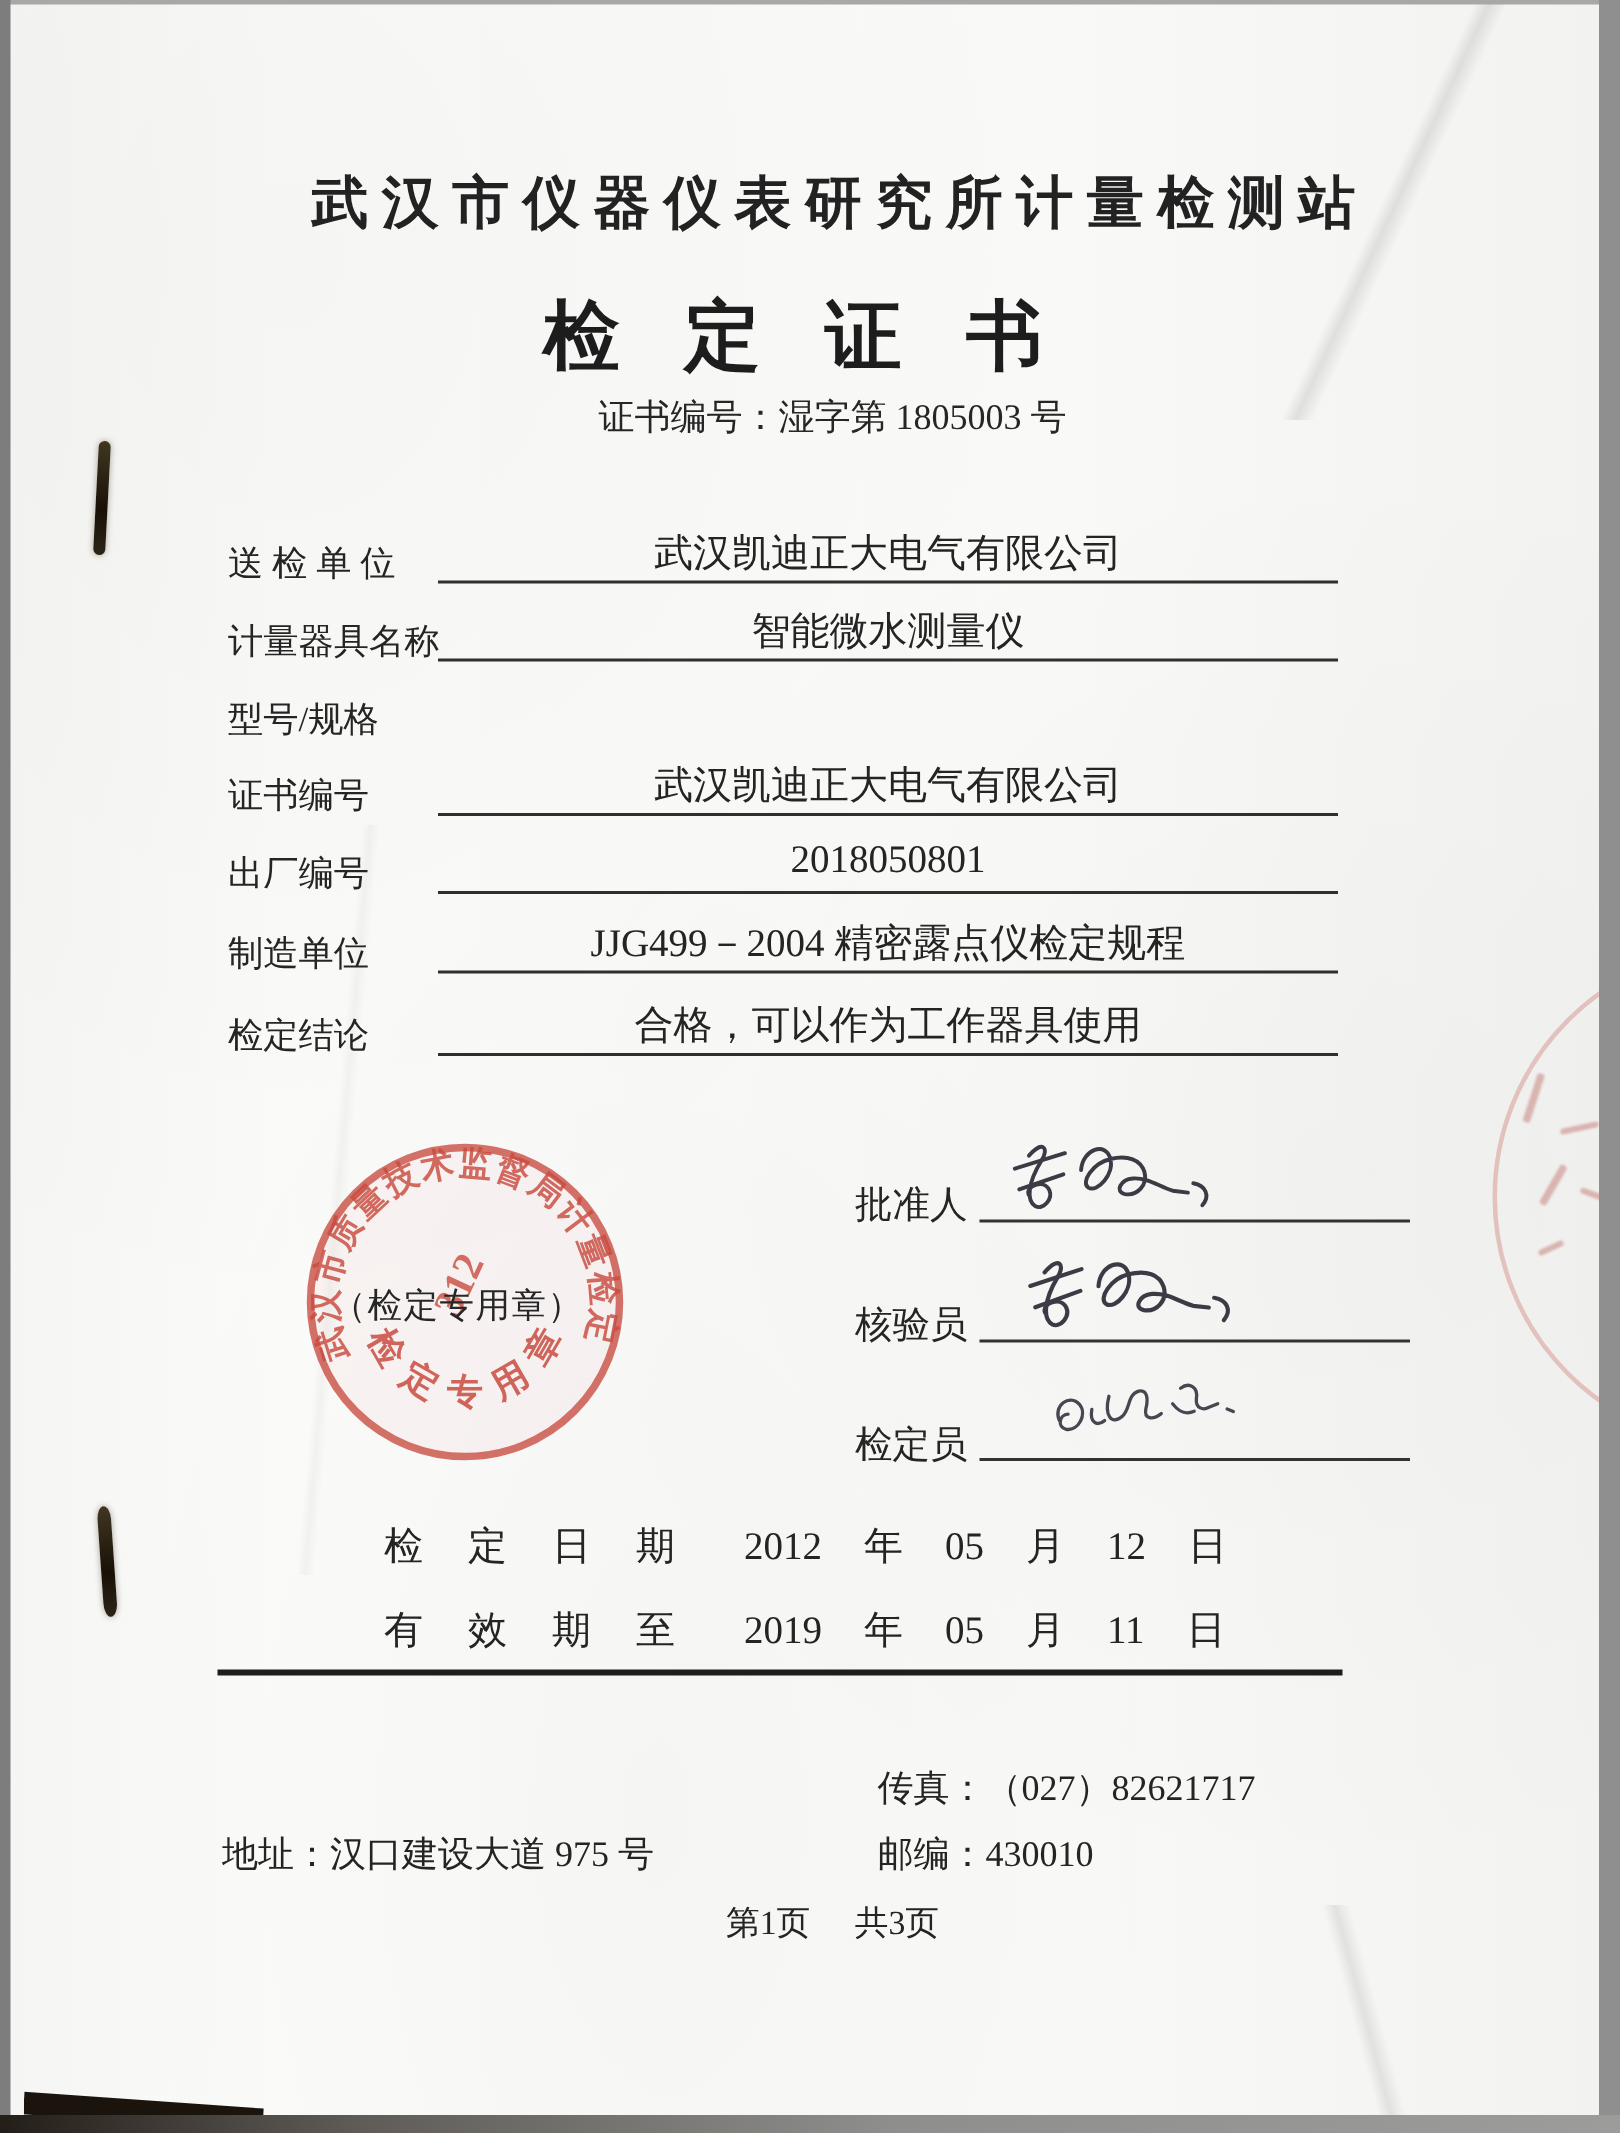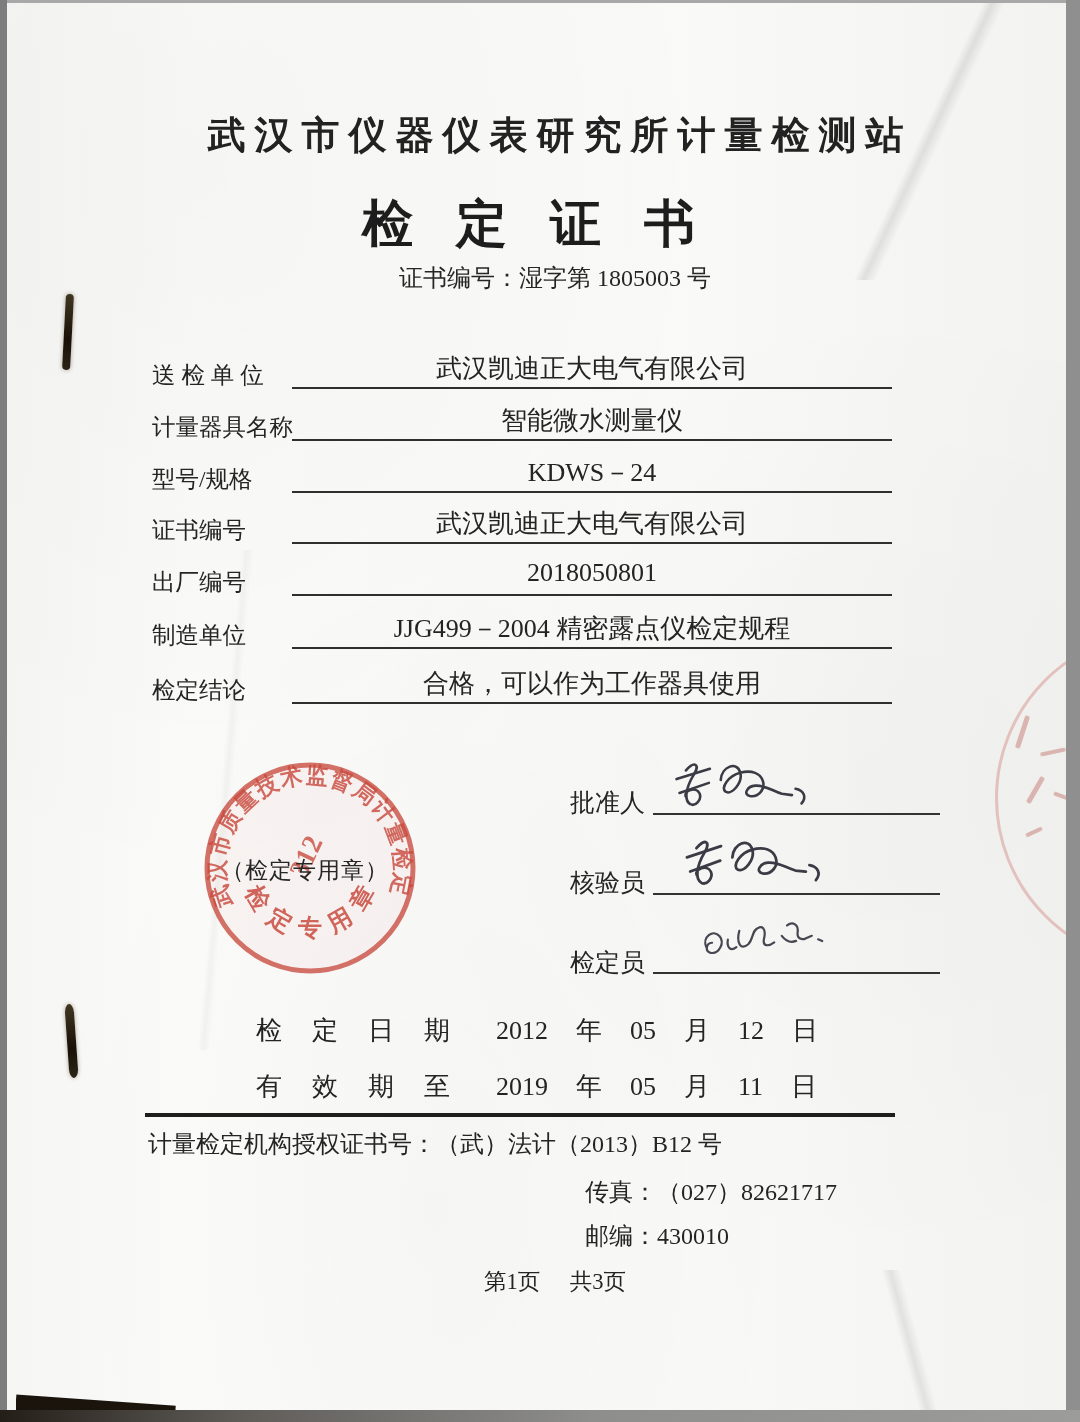--- a/index.html
+++ b/index.html
@@ -79,21 +79,20 @@
   <div class="abs doc-title">检定证书</div>
   <div class="abs cert-no">证书编号：湿字第 1805003 号</div>
 
   <div class="abs f-label" style="top:359px">送 检 单 位</div>
   <div class="abs f-line" style="top:351px"><span>武汉凯迪正大电气有限公司</span></div>
 
   <div class="abs f-label" style="top:411px">计量器具名称</div>
   <div class="abs f-line" style="top:403px"><span>智能微水测量仪</span></div>
 
   <div class="abs f-label" style="top:463px">型号/规格</div>
-  <div class="abs f-line" style="top:455px"><span>KDWS－24</span></div>
 
   <div class="abs f-label" style="top:514px">证书编号</div>
   <div class="abs f-line" style="top:506px"><span>武汉凯迪正大电气有限公司</span></div>
 
   <div class="abs f-label" style="top:566px">出厂编号</div>
   <div class="abs f-line" style="top:558px"><span>2018050801</span></div>
 
   <div class="abs f-label" style="top:619px">制造单位</div>
   <div class="abs f-line" style="top:611px"><span>JJG499－2004 精密露点仪检定规程</span></div>
 
@@ -176,22 +175,22 @@
     <span class="date-label">有效期至</span>
     <span class="date-part">2019</span>
     <span class="date-part">年</span>
     <span class="date-part">05</span>
     <span class="date-part">月</span>
     <span class="date-part">11</span>
     <span class="date-part">日</span>
   </div>
 
   <div class="abs divider"></div>
-  <div class="abs foot" style="left:148px;top:1128px">计量检定机构授权证书号：（武）法计（2013）B12 号</div>
   <div class="abs foot" style="left:585px;top:1176px">传真：（027）82621717</div>
+  <div class="abs foot" style="left:148px;top:1220px">地址：汉口建设大道 975 号</div>
   <div class="abs foot" style="left:585px;top:1220px">邮编：430010</div>
   <div class="abs page-foot">
     <span>第1页</span>
     <span>共3页</span>
   </div>
 
   <div class="abs corner-wedge"></div>
   <div class="abs edge-top"></div>
   <div class="abs edge-left"></div>
   <div class="abs edge-right"></div>

